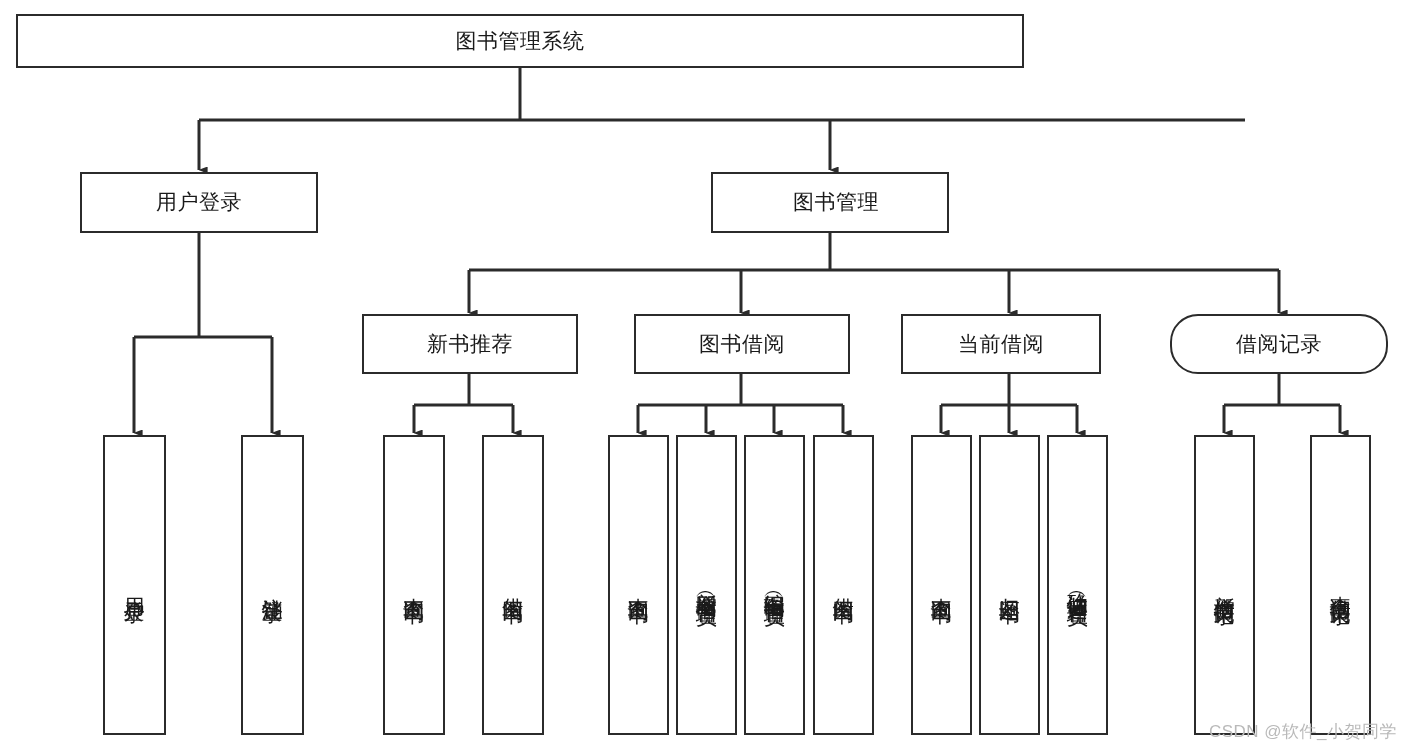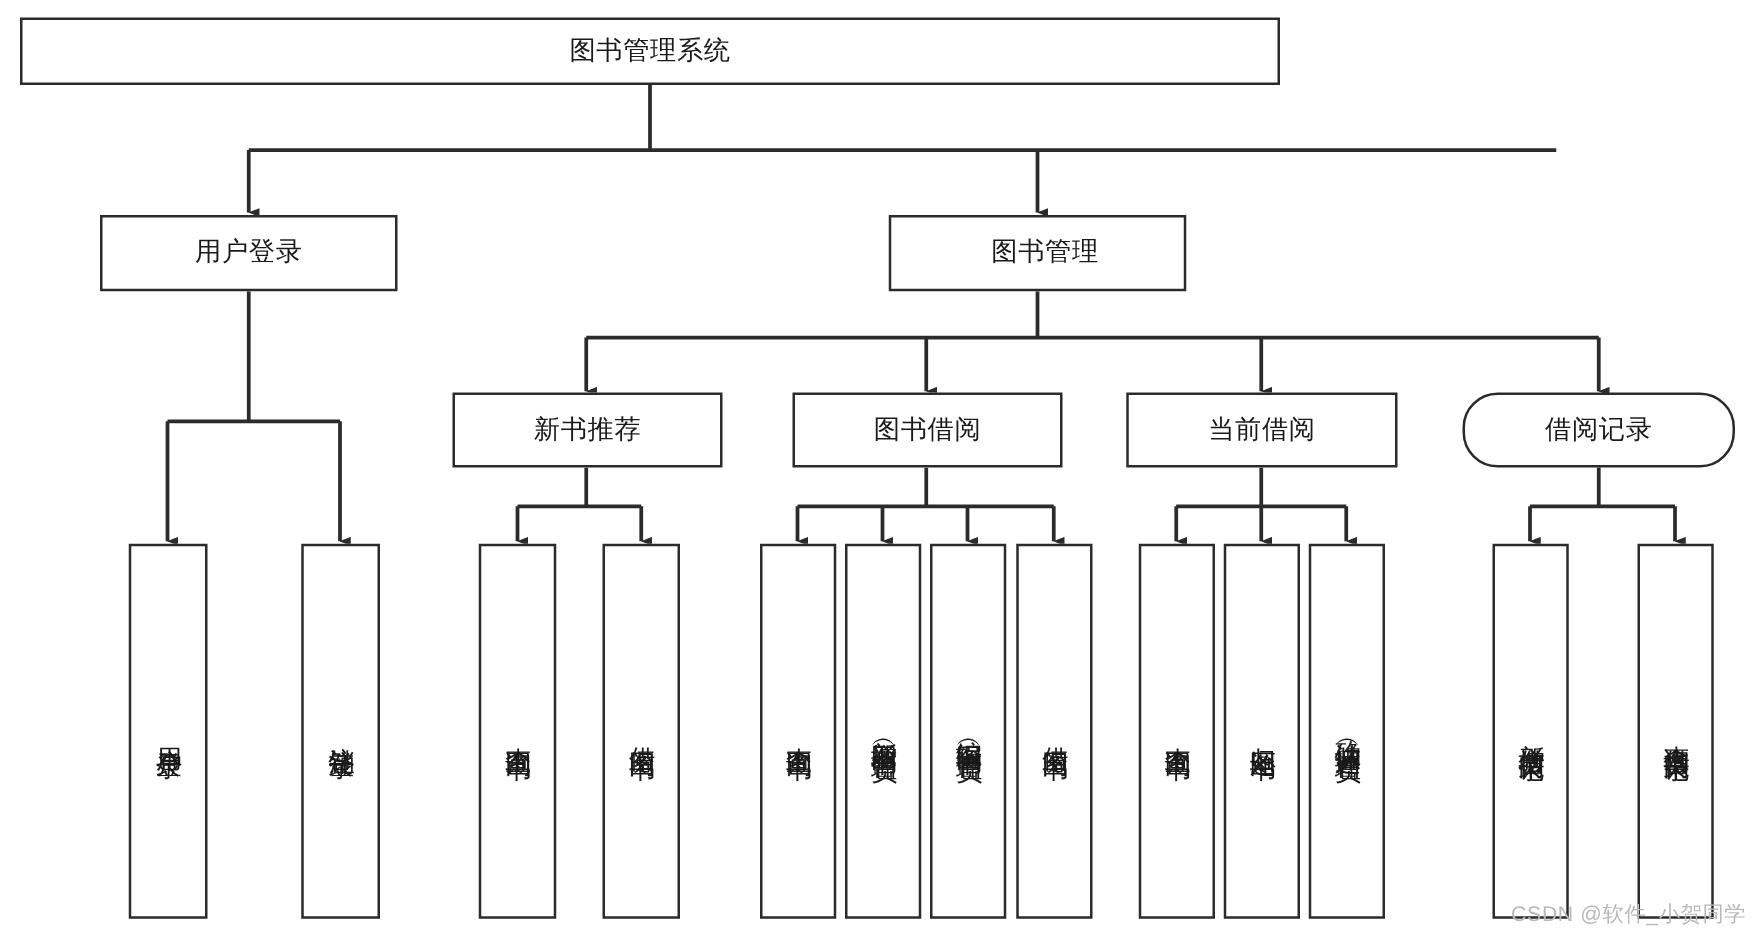--- a/index.html
+++ b/index.html
@@ -145,21 +145,21 @@
   </div>
 
   <div class="node horizontal" style="left:634px; top:314px; width:216px; height:60px;">
     <span class="node-label">图书借阅</span>
   </div>
 
   <div class="node horizontal" style="left:362px; top:314px; width:216px; height:60px;">
     <span class="node-label">新书推荐</span>
   </div>
 
-  <div class="node horizontal" style="left:901px; top:314px; width:217px; height:60px;">
+  <div class="node horizontal" style="left:901px; top:314px; width:200px; height:60px;">
     <span class="node-label">当前借阅</span>
   </div>
 
   <div class="node horizontal" style="left:1170px; top:314px; width:218px; height:60px;border-radius:28px;">
     <span class="node-label">借阅记录</span>
   </div>
 
   <div class="node vertical" style="left:103px; top:435px; width:63px; height:300px;">
     <span class="node-label">用户登录</span>
   </div>

